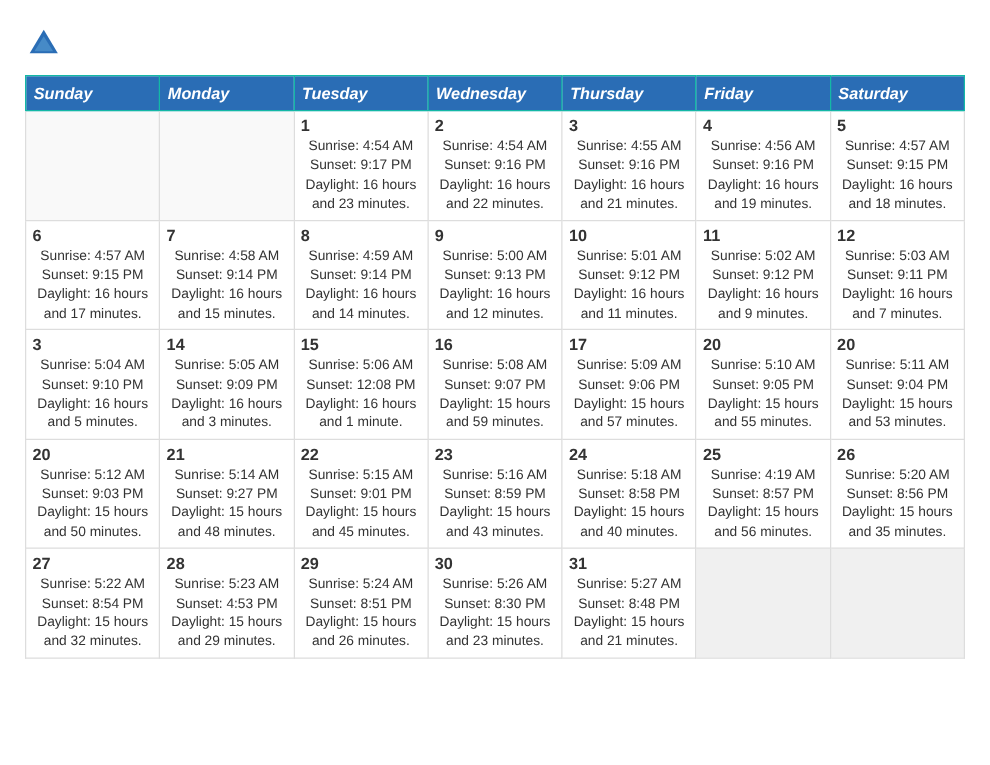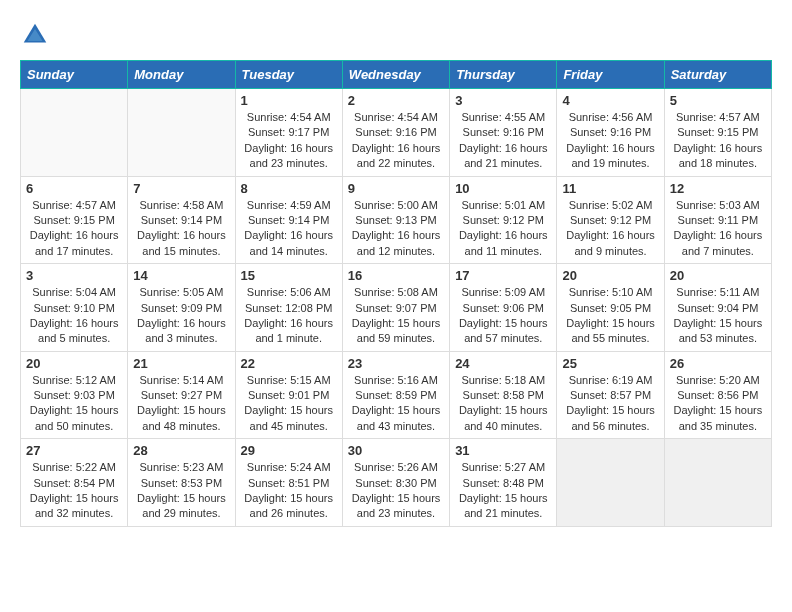--- a/index.html
+++ b/index.html
@@ -210,35 +210,35 @@
         <td>
           <span class="day-number">23</span>
           <div class="day-info"><span>Sunrise: 5:16 AM</span><br><span>Sunset: 8:59 PM</span><br><span>Daylight: 15 hours</span><br><span>and 43 minutes.</span></div>
         </td>
         <td>
           <span class="day-number">24</span>
           <div class="day-info"><span>Sunrise: 5:18 AM</span><br><span>Sunset: 8:58 PM</span><br><span>Daylight: 15 hours</span><br><span>and 40 minutes.</span></div>
         </td>
         <td>
           <span class="day-number">25</span>
-          <div class="day-info"><span>Sunrise: 6:19 AM</span><br><span>Sunset: 8:57 PM</span><br><span>Daylight: 15 hours</span><br><span>and 56 minutes.</span></div>
+          <div class="day-info"><span>Sunrise: 4:19 AM</span><br><span>Sunset: 8:57 PM</span><br><span>Daylight: 15 hours</span><br><span>and 56 minutes.</span></div>
         </td>
         <td>
           <span class="day-number">26</span>
           <div class="day-info"><span>Sunrise: 5:20 AM</span><br><span>Sunset: 8:56 PM</span><br><span>Daylight: 15 hours</span><br><span>and 35 minutes.</span></div>
         </td>
       </tr>
       <tr>
         <td>
           <span class="day-number">27</span>
           <div class="day-info"><span>Sunrise: 5:22 AM</span><br><span>Sunset: 8:54 PM</span><br><span>Daylight: 15 hours</span><br><span>and 32 minutes.</span></div>
         </td>
         <td>
           <span class="day-number">28</span>
-          <div class="day-info"><span>Sunrise: 5:23 AM</span><br><span>Sunset: 8:53 PM</span><br><span>Daylight: 15 hours</span><br><span>and 29 minutes.</span></div>
+          <div class="day-info"><span>Sunrise: 5:23 AM</span><br><span>Sunset: 4:53 PM</span><br><span>Daylight: 15 hours</span><br><span>and 29 minutes.</span></div>
         </td>
         <td>
           <span class="day-number">29</span>
           <div class="day-info"><span>Sunrise: 5:24 AM</span><br><span>Sunset: 8:51 PM</span><br><span>Daylight: 15 hours</span><br><span>and 26 minutes.</span></div>
         </td>
         <td>
           <span class="day-number">30</span>
           <div class="day-info"><span>Sunrise: 5:26 AM</span><br><span>Sunset: 8:30 PM</span><br><span>Daylight: 15 hours</span><br><span>and 23 minutes.</span></div>
         </td>
         <td>

